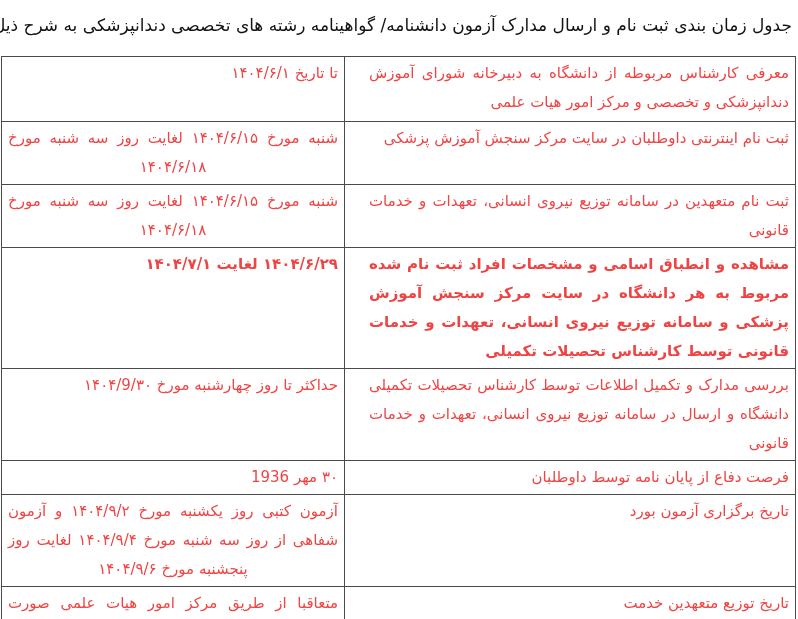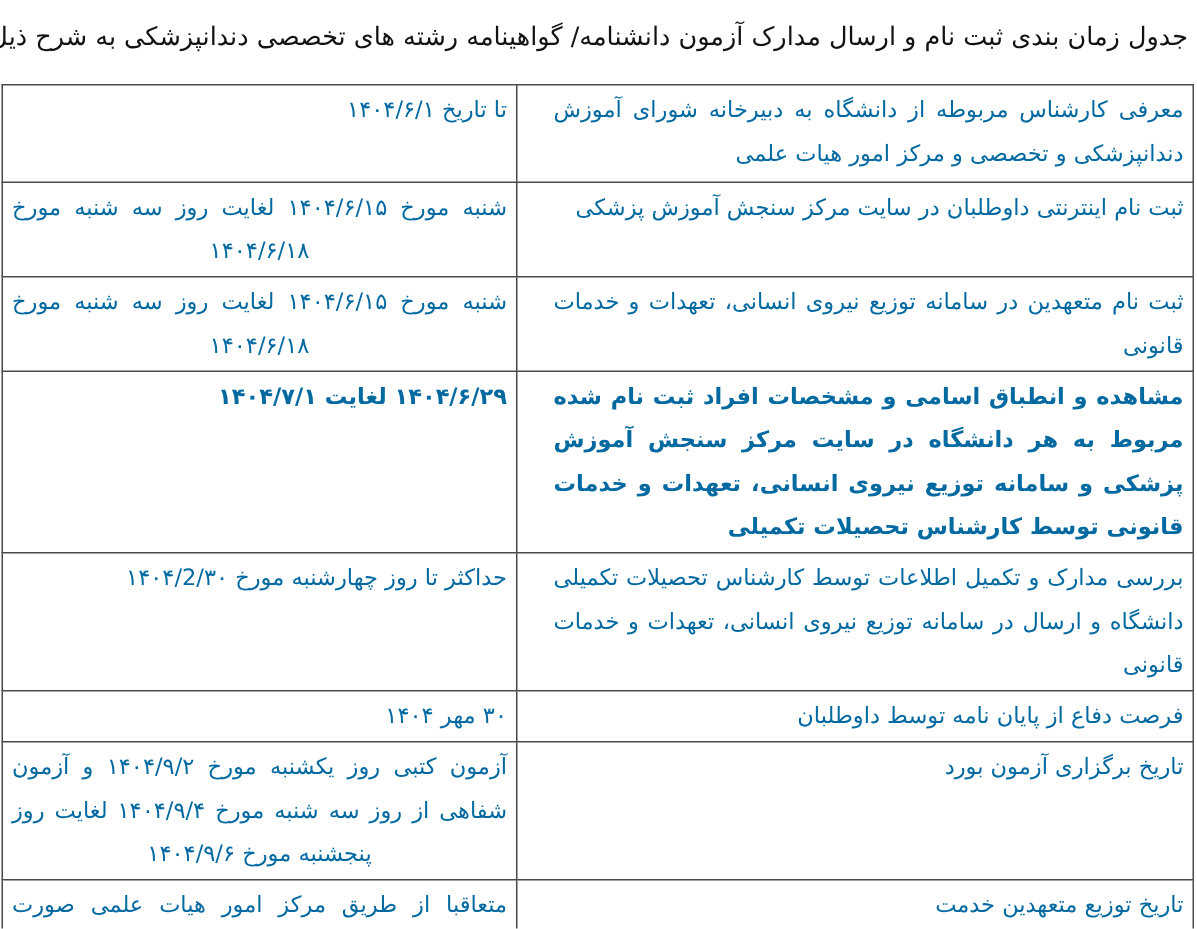--- a/index.html
+++ b/index.html
@@ -28,21 +28,21 @@
     direction: rtl;
   }
   col.col-task { width: 451px; }
   col.col-date { width: 343px; }
   td {
     border: 1px solid #4a4a4a;
     vertical-align: top;
     padding: 2px 6px 2px 6px;
     font-size: 15px;
     line-height: 29px;
-    color: #0369a1;
+    color: #ef4444;
   }
   td.task-cell {
     text-align: justify;
     text-align-last: right;
     padding-left: 24px;
   }
   td.date-cell {
     text-align: right;
   }
   
@@ -86,25 +86,25 @@
         <tr>
           <td class="task-cell">ثبت نام متعهدین در سامانه توزیع نیروی انسانی، تعهدات و خدمات قانونی</td>
           <td class="date-cell">شنبه مورخ ۱۴۰۴/۶/۱۵ لغایت روز سه شنبه مورخ ۱۴۰۴/۶/۱۸</td>
         </tr>
         <tr>
           <td class="task-cell">مشاهده و انطباق اسامی و مشخصات افراد ثبت نام شده مربوط به هر دانشگاه در سایت مرکز سنجش آموزش پزشکی و سامانه توزیع نیروی انسانی، تعهدات و خدمات قانونی توسط کارشناس تحصیلات تکمیلی</td>
           <td class="date-cell">۱۴۰۴/۶/۲۹ لغایت ۱۴۰۴/۷/۱</td>
         </tr>
         <tr>
           <td class="task-cell">بررسی مدارک و تکمیل اطلاعات توسط کارشناس تحصیلات تکمیلی دانشگاه و ارسال در سامانه توزیع نیروی انسانی، تعهدات و خدمات قانونی</td>
-          <td class="date-cell">حداکثر تا روز چهارشنبه مورخ ۱۴۰۴/2/۳۰</td>
+          <td class="date-cell">حداکثر تا روز چهارشنبه مورخ ۱۴۰۴/9/۳۰</td>
         </tr>
         <tr>
           <td class="task-cell">فرصت دفاع از پایان نامه توسط داوطلبان</td>
-          <td class="date-cell">۳۰ مهر ۱۴۰۴</td>
+          <td class="date-cell">۳۰ مهر 1936</td>
         </tr>
         <tr>
           <td class="task-cell">تاریخ برگزاری آزمون بورد</td>
           <td class="date-cell">آزمون کتبی روز یکشنبه مورخ ۱۴۰۴/۹/۲ و آزمون شفاهی از روز سه شنبه مورخ ۱۴۰۴/۹/۴ لغایت روز پنجشنبه مورخ ۱۴۰۴/۹/۶</td>
         </tr>
         <tr>
           <td class="task-cell">تاریخ توزیع متعهدین خدمت</td>
           <td class="date-cell">متعاقبا از طریق مرکز امور هیات علمی صورت خواهد گرفت</td>
         </tr>
       </tbody>

